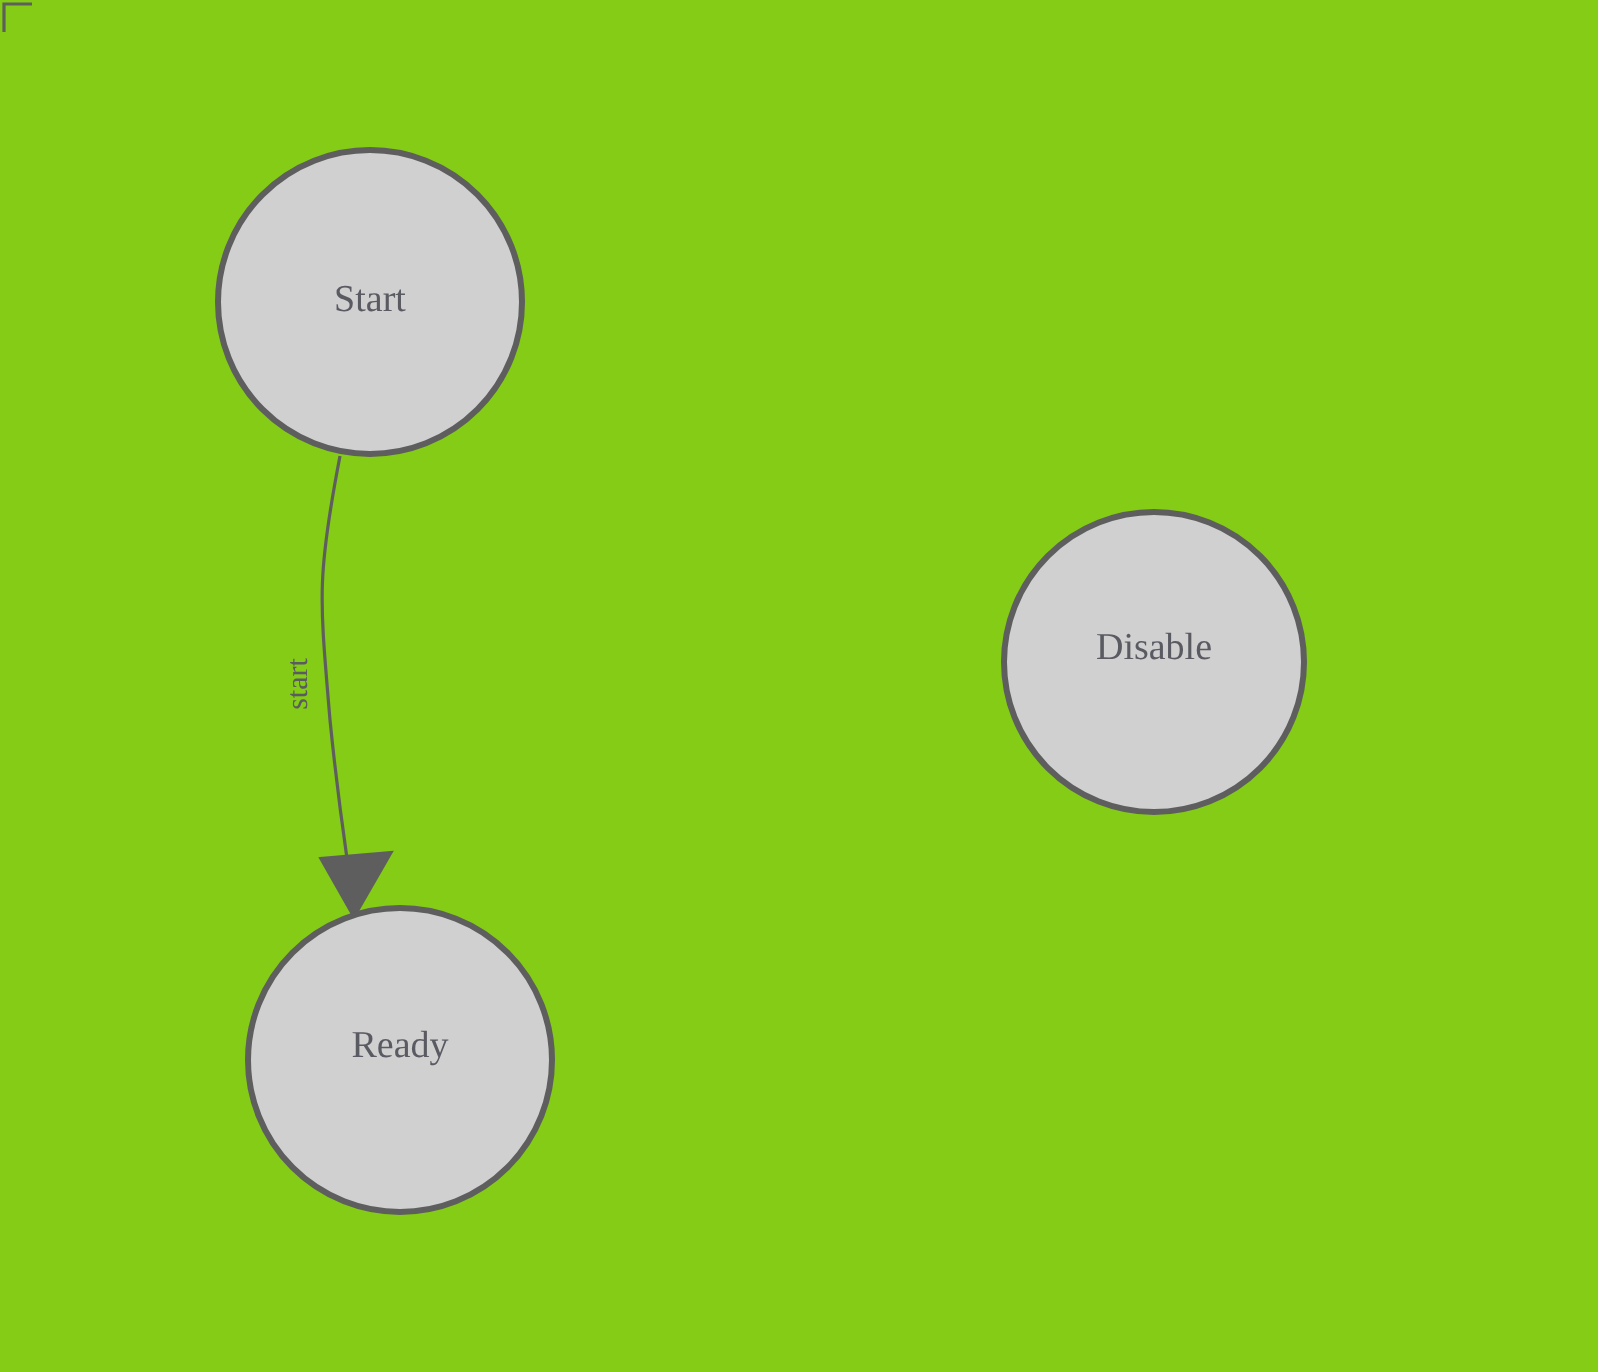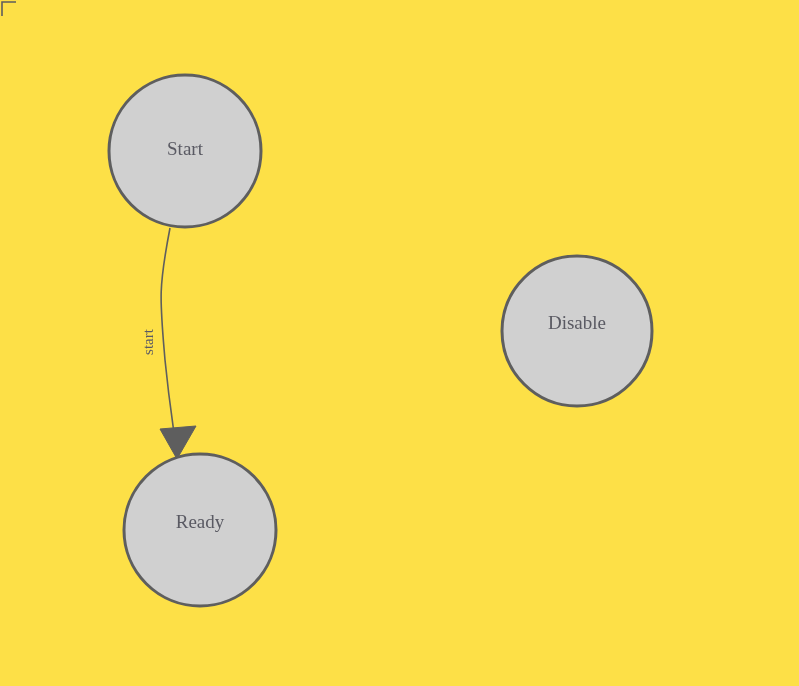--- a/index.html
+++ b/index.html
@@ -7,21 +7,21 @@
     padding: 0;
     background: #ffffff;
   }
   body {
     font-family: "Liberation Serif", "DejaVu Serif", serif;
   }
   #canvas {
     position: relative;
     width: 799px;
     height: 686px;
-    background: #fde047;
+    background: #84cc16;
     overflow: hidden;
   }
   #graph-svg {
     position: absolute;
     top: 0;
     left: 0;
     width: 799px;
     height: 686px;
   }
   .node-circle {

